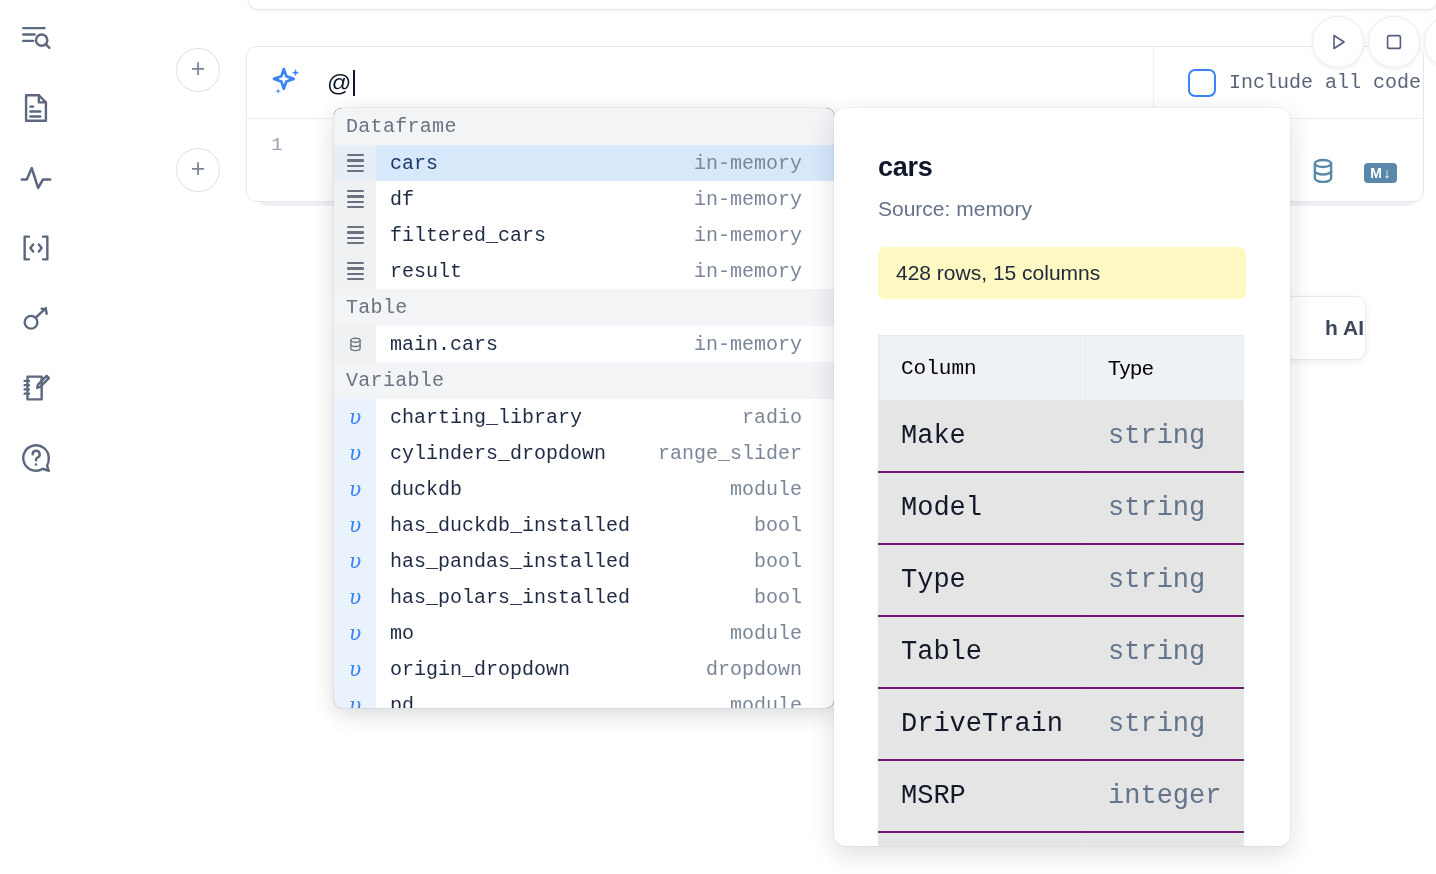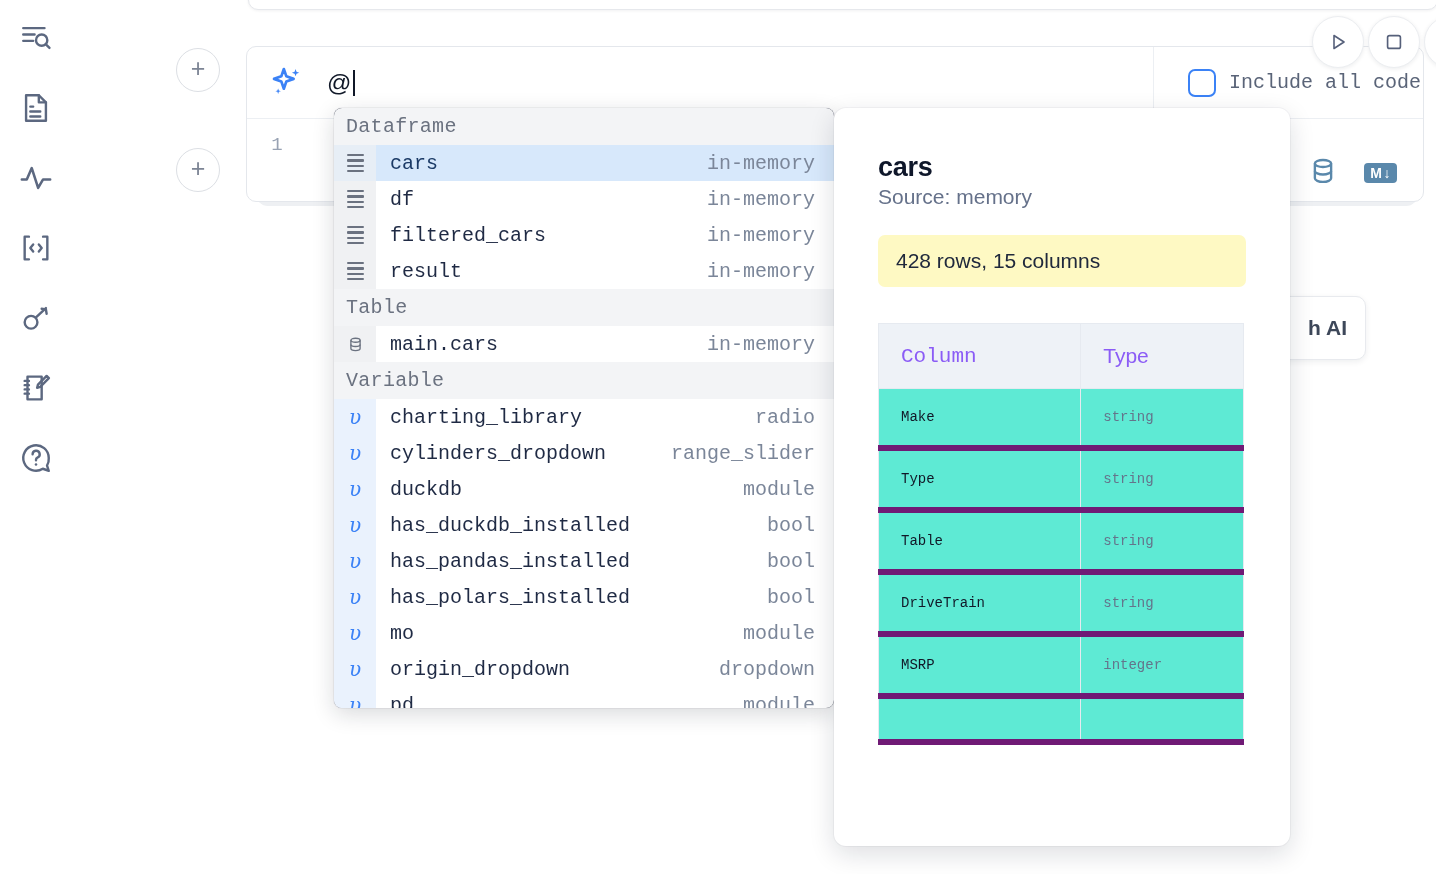--- a/index.html
+++ b/index.html
@@ -92,21 +92,21 @@
     padding: 3px 6px; letter-spacing: .5px; line-height: 1;
     display: flex; align-items: center; gap: 1px;
   }
 
   
   .ai-pill {
     position: absolute; left: 1258px; top: 296px; width: 108px; height: 64px;
     background: #ffffff; border: 1px solid #e8eaee; border-radius: 10px;
     box-shadow: 0 2px 6px rgba(16,24,40,.07);
     display: flex; align-items: center; justify-content: flex-end;
-    padding-right: 18px;
+    padding-right: 1px;
     font-size: 21px; color: #3d4759; font-weight: 600;
   }
 
   
   .circ-btn {
     position: absolute; width: 52px; height: 52px; border-radius: 50%;
     background: #ffffff; border: 1px solid #eceef1;
     box-shadow: 0 1px 4px rgba(16,24,40,.08);
     display: flex; align-items: center; justify-content: center;
     cursor: pointer; color: #56607a;
@@ -136,54 +136,54 @@
     width: 42px; height: 100%; flex: none; background: #f0f1f3;
     display: flex; align-items: center; justify-content: center; color: #6b7280;
   }
   .ac-item.selected { background: #d7e8fb; }
   .ac-item.selected .ic { background: #e7eef6; }
   .ac-item .nm {
     padding-left: 14px; font-size: 20px; color: #1f2a44; white-space: nowrap;
   }
   .ac-item.selected .nm { color: #1b3a66; }
   .ac-item .ty {
-    margin-left: auto; padding-right: 19px; font-size: 20px; color: #7b8699; white-space: nowrap;
+    margin-left: auto; padding-right: 32px; font-size: 20px; color: #7b8699; white-space: nowrap;
   }
   .ac-item.var .ic { background: #eaf2fd; color: #3b82f6; font-style: italic; font-size: 20px;
                      font-family: "DejaVu Serif", serif; }
   .hamburger { display: flex; flex-direction: column; gap: 3px; }
   .hamburger span { display: block; width: 17px; height: 2.4px; background: #6b7280; border-radius: 1px; }
 
   
   .detail {
     position: absolute; left: 834px; top: 108px; width: 456px; height: 738px;
     background: #ffffff; border-radius: 12px;
     box-shadow: 0 8px 26px rgba(16,24,40,.14), 0 0 0 1px rgba(16,24,40,.04);
     padding: 44px 44px 0 44px; overflow: hidden;
   }
   .detail-title { font-size: 27px; font-weight: 700; color: #0f172a; letter-spacing: -.3px; }
-  .detail-source { margin-top: 2px; font-size: 21px; color: #65718a; }
+  .detail-source { margin-top: 14px; font-size: 21px; color: #65718a; }
   .detail-chip {
     margin-top: 26px; background: #fef9c3; border-radius: 7px;
     padding: 14px 18px; font-size: 21px; color: #20293c;
   }
   .detail-table {
     margin-top: 36px; width: 366px; border-collapse: collapse;
     border: 1px solid #e6eaf0;
   }
   .detail-table th {
     background: #eef2f7; text-align: left; font-weight: 400;
-    font-size: 21px; color: #8b5cf6; padding: 20px 22px;
+    font-size: 21px; color: #000000; padding: 20px 22px;
     border-right: 1px solid #e6eaf0; border-bottom: 1px solid #e6eaf0;
     font-family: "Liberation Mono", monospace;
   }
   .detail-table th:last-child { border-right: none; font-family: "Liberation Sans", sans-serif; }
   .detail-table td {
-    background: #5eead4; font-size: 14px; padding: 20px 22px;
-    border-right: 1px solid #e6eaf0; border-bottom: 6px solid #701a75;
+    background: #e5e5e5; font-size: 27px; padding: 20px 22px;
+    border-right: 1px solid #e6eaf0; border-bottom: 2px solid #701a75;
     font-family: "Liberation Mono", monospace; color: #111827;
   }
   .detail-table td.ty {
     border-right: none; color: #64748b; font-family: Liberation Mono, monospace;
   }
 </style>
 </head>
 <body>
 
 <div id="root">
@@ -421,20 +421,24 @@
             <th>Column</th>
             <th>Type</th>
           </tr>
         </thead>
       <tbody id="detail-body">
           <tr>
             <td>Make</td>
             <td class="ty">string</td>
           </tr>
           <tr>
+            <td>Model</td>
+            <td class="ty">string</td>
+          </tr>
+          <tr>
             <td>Type</td>
             <td class="ty">string</td>
           </tr>
           <tr>
             <td>Table</td>
             <td class="ty">string</td>
           </tr>
           <tr>
             <td>DriveTrain</td>
             <td class="ty">string</td>

